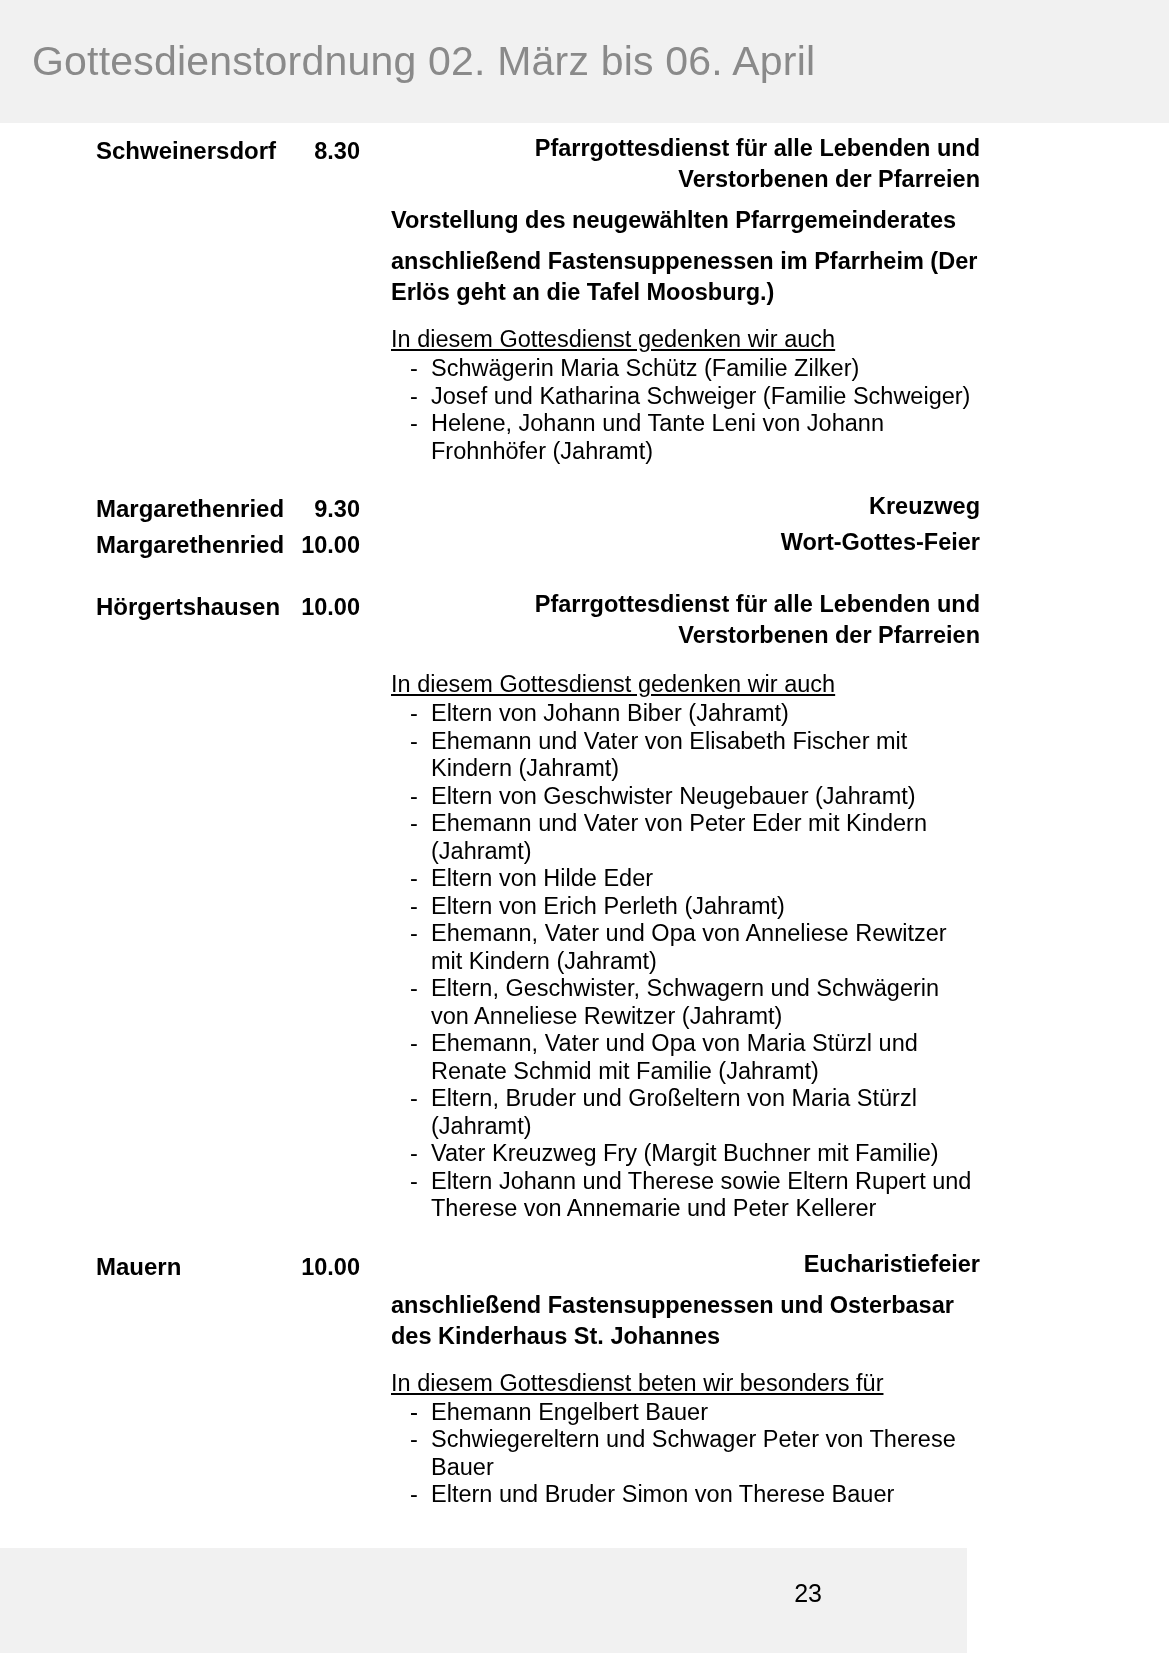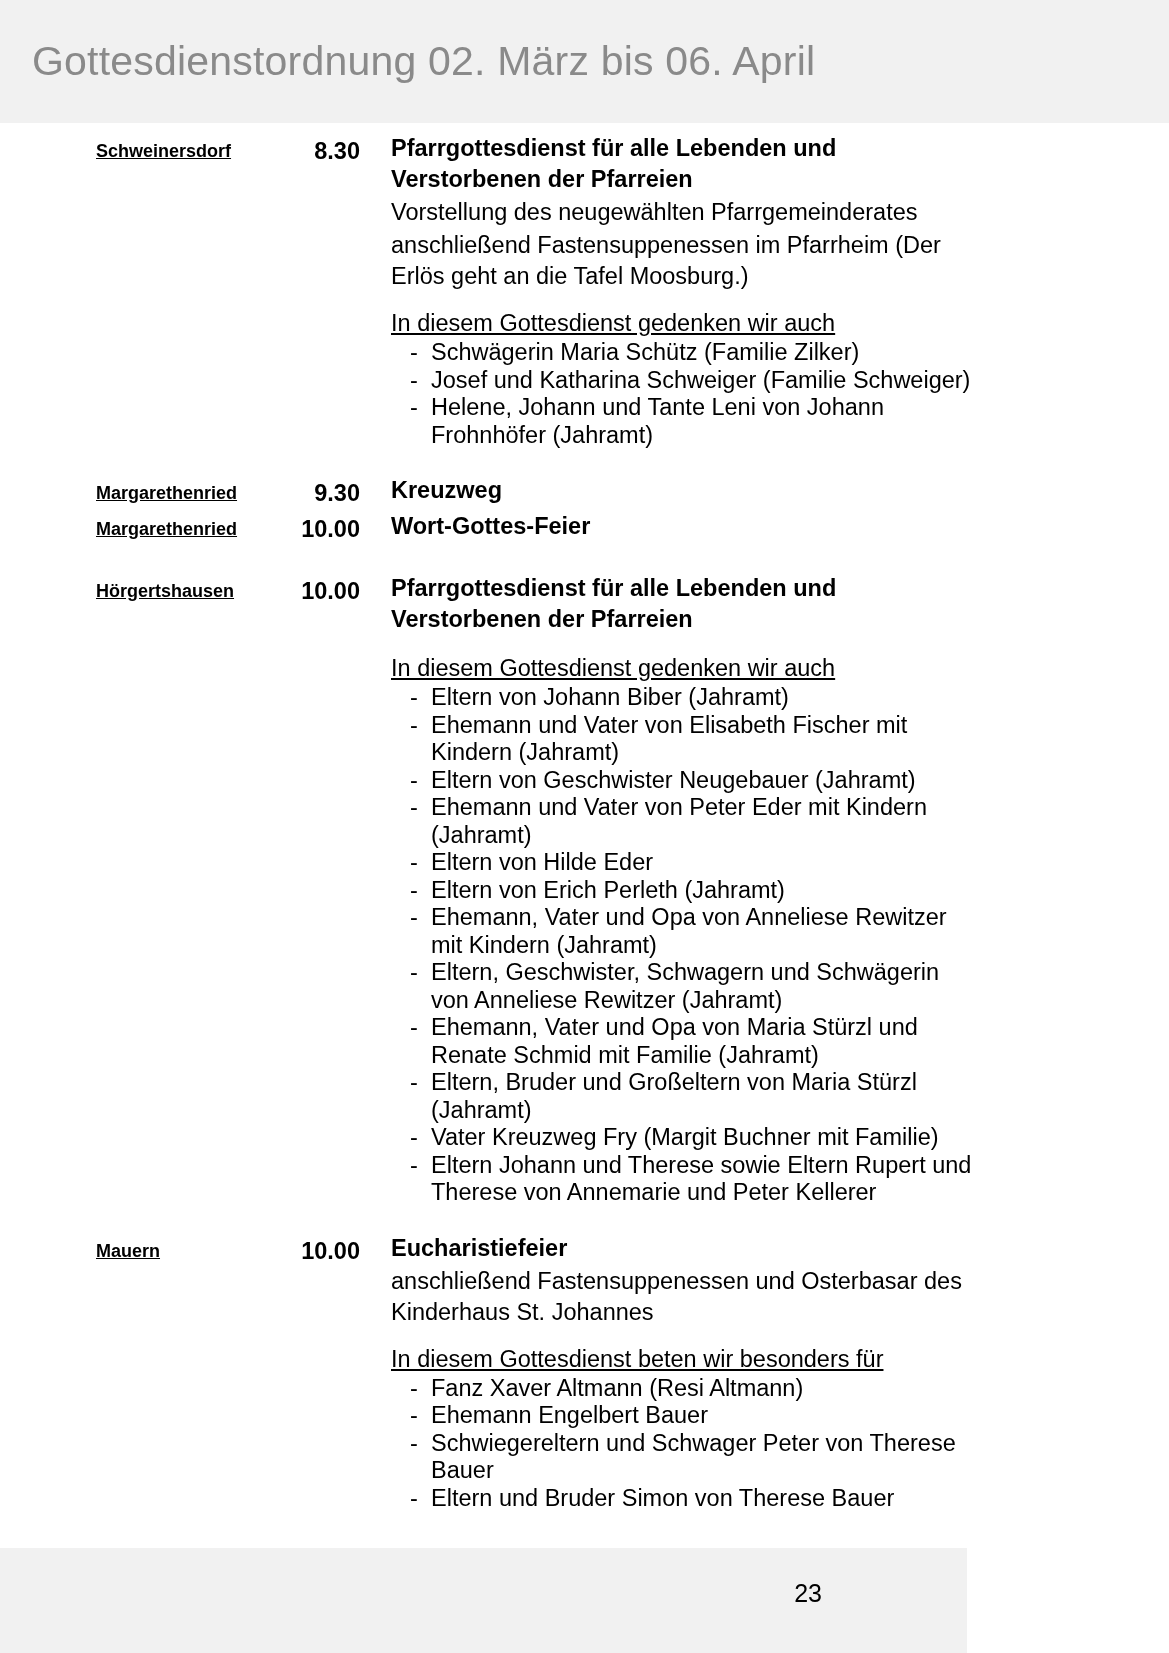--- a/index.html
+++ b/index.html
@@ -50,24 +50,23 @@
     margin-bottom: 0;
   }
   .service.gap-before { margin-top: 26px; }
   .service.tight { margin-top: 0; }
 
   .col-place {
     width: 260px;
     min-width: 260px;
     padding-left: 96px;
     box-sizing: border-box;
-    font-size: 18px;
+    font-size: 24px;
     font-weight: bold;
     line-height: 36px;
-    text-decoration: underline;
   }
   .col-time {
     width: 100px;
     min-width: 100px;
     text-align: right;
     font-size: 23.5px;
     font-weight: bold;
     line-height: 36px;
   }
   .col-desc {
@@ -75,25 +74,26 @@
     width: 620px;
     box-sizing: border-box;
     font-size: 23.5px;
     line-height: 30px;
   }
 
   .desc-title {
     font-weight: bold;
     line-height: 31px;
     margin-bottom: 2px;
+    text-align: right;
   }
   .desc-para {
-    font-weight: normal;
+    font-weight: bold;
     line-height: 31px;
-    margin-top: 2px;
+    margin-top: 10px;
   }
   .desc-note {
     text-decoration: underline;
     font-weight: normal;
     line-height: 31px;
     margin-top: 16px;
     display: inline-block;
   }
 
   ul.memorials {
@@ -203,21 +203,21 @@
   <div class="service gap-before">
     <div class="col-place">Mauern</div>
     <div class="col-time">10.00</div>
     <div class="col-desc">
       <div class="desc-title">Eucharistiefeier</div>
       <div class="desc-para">anschließend Fastensuppenessen und Osterbasar des Kinderhaus St. Johannes</div>
       <div>
         <span class="desc-note">In diesem Gottesdienst beten wir besonders für</span>
       </div>
       <ul class="memorials">
-        <li><span class="dash">-</span><span>Fanz Xaver Altmann (Resi Altmann)</span></li>
+        <li><span class="dash">-</span></li>
         <li><span class="dash">-</span><span>Ehemann Engelbert Bauer</span></li>
         <li><span class="dash">-</span><span>Schwiegereltern und Schwager Peter von Therese Bauer</span></li>
         <li><span class="dash">-</span><span>Eltern und Bruder Simon von Therese Bauer</span></li>
       </ul>
     </div>
   </div>
 </div>
 
 <div class="page-footer">
   <div class="page-number">23</div>

